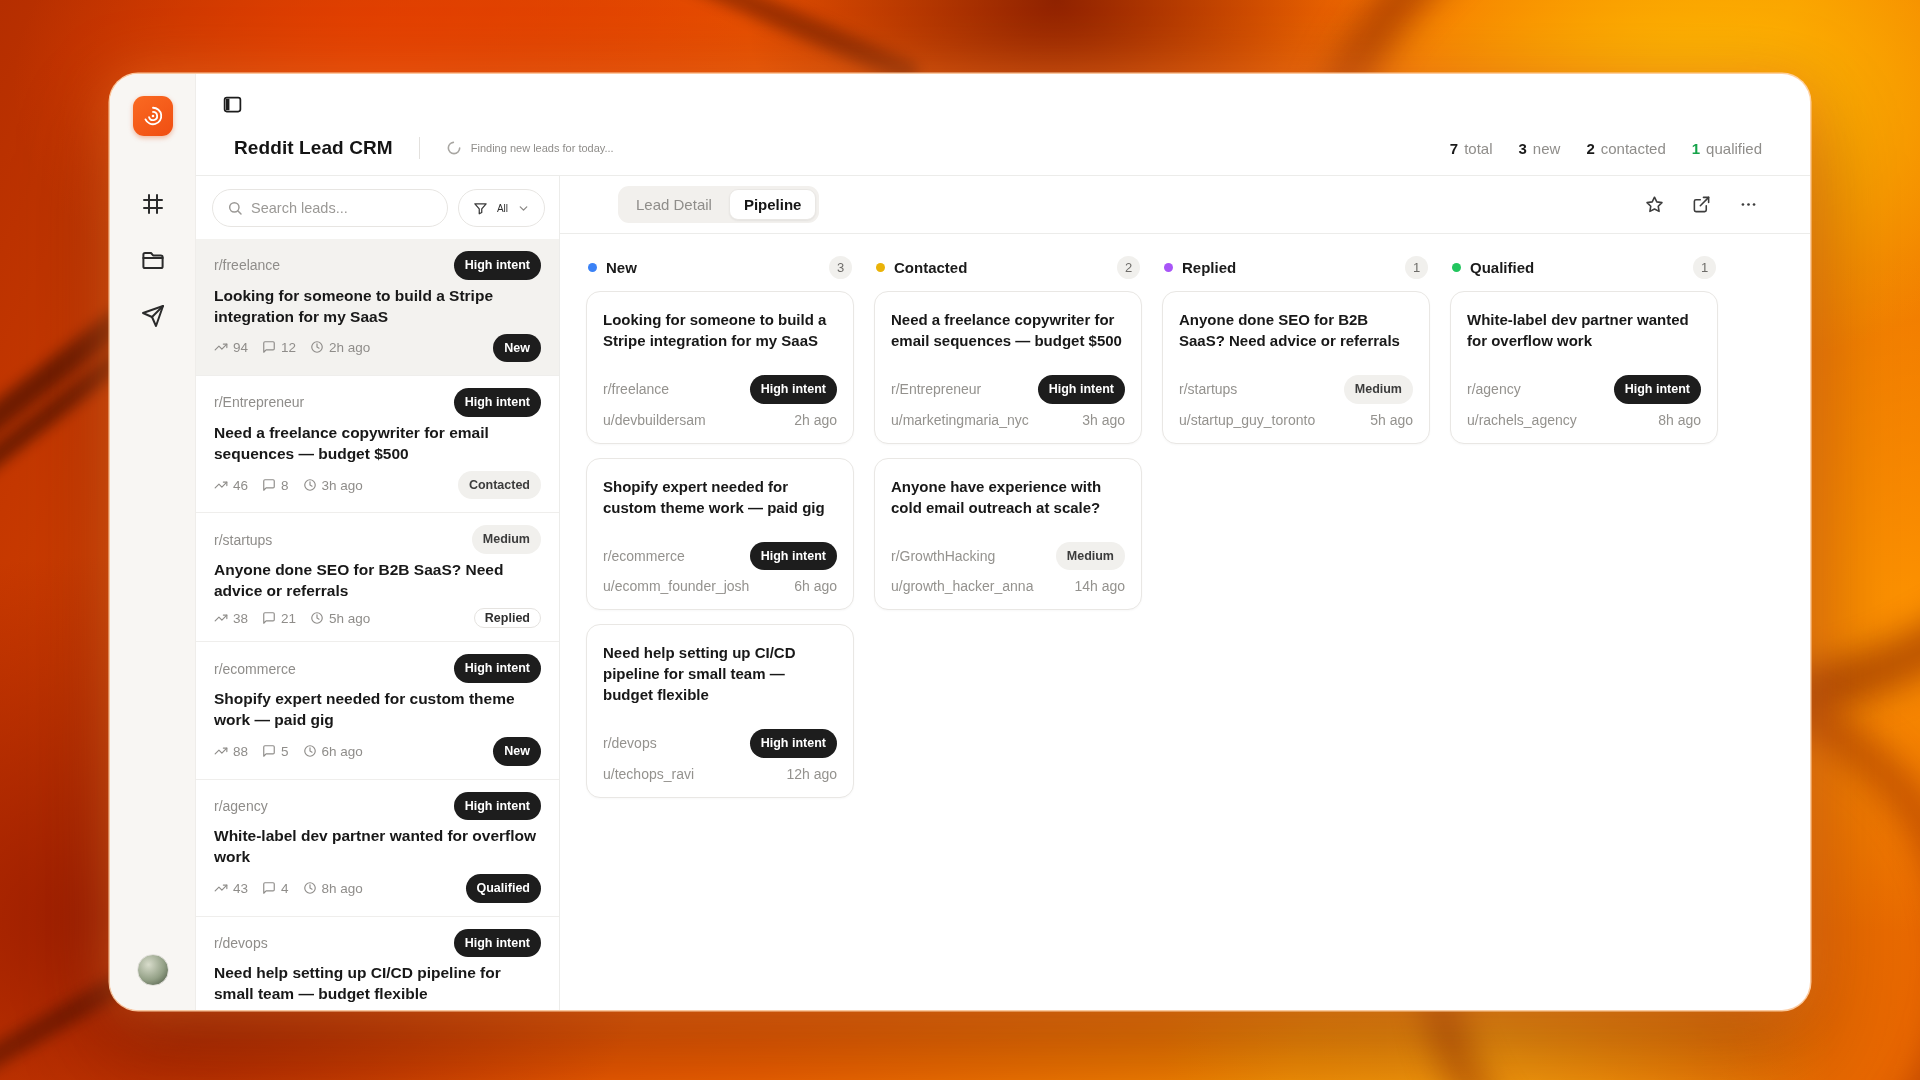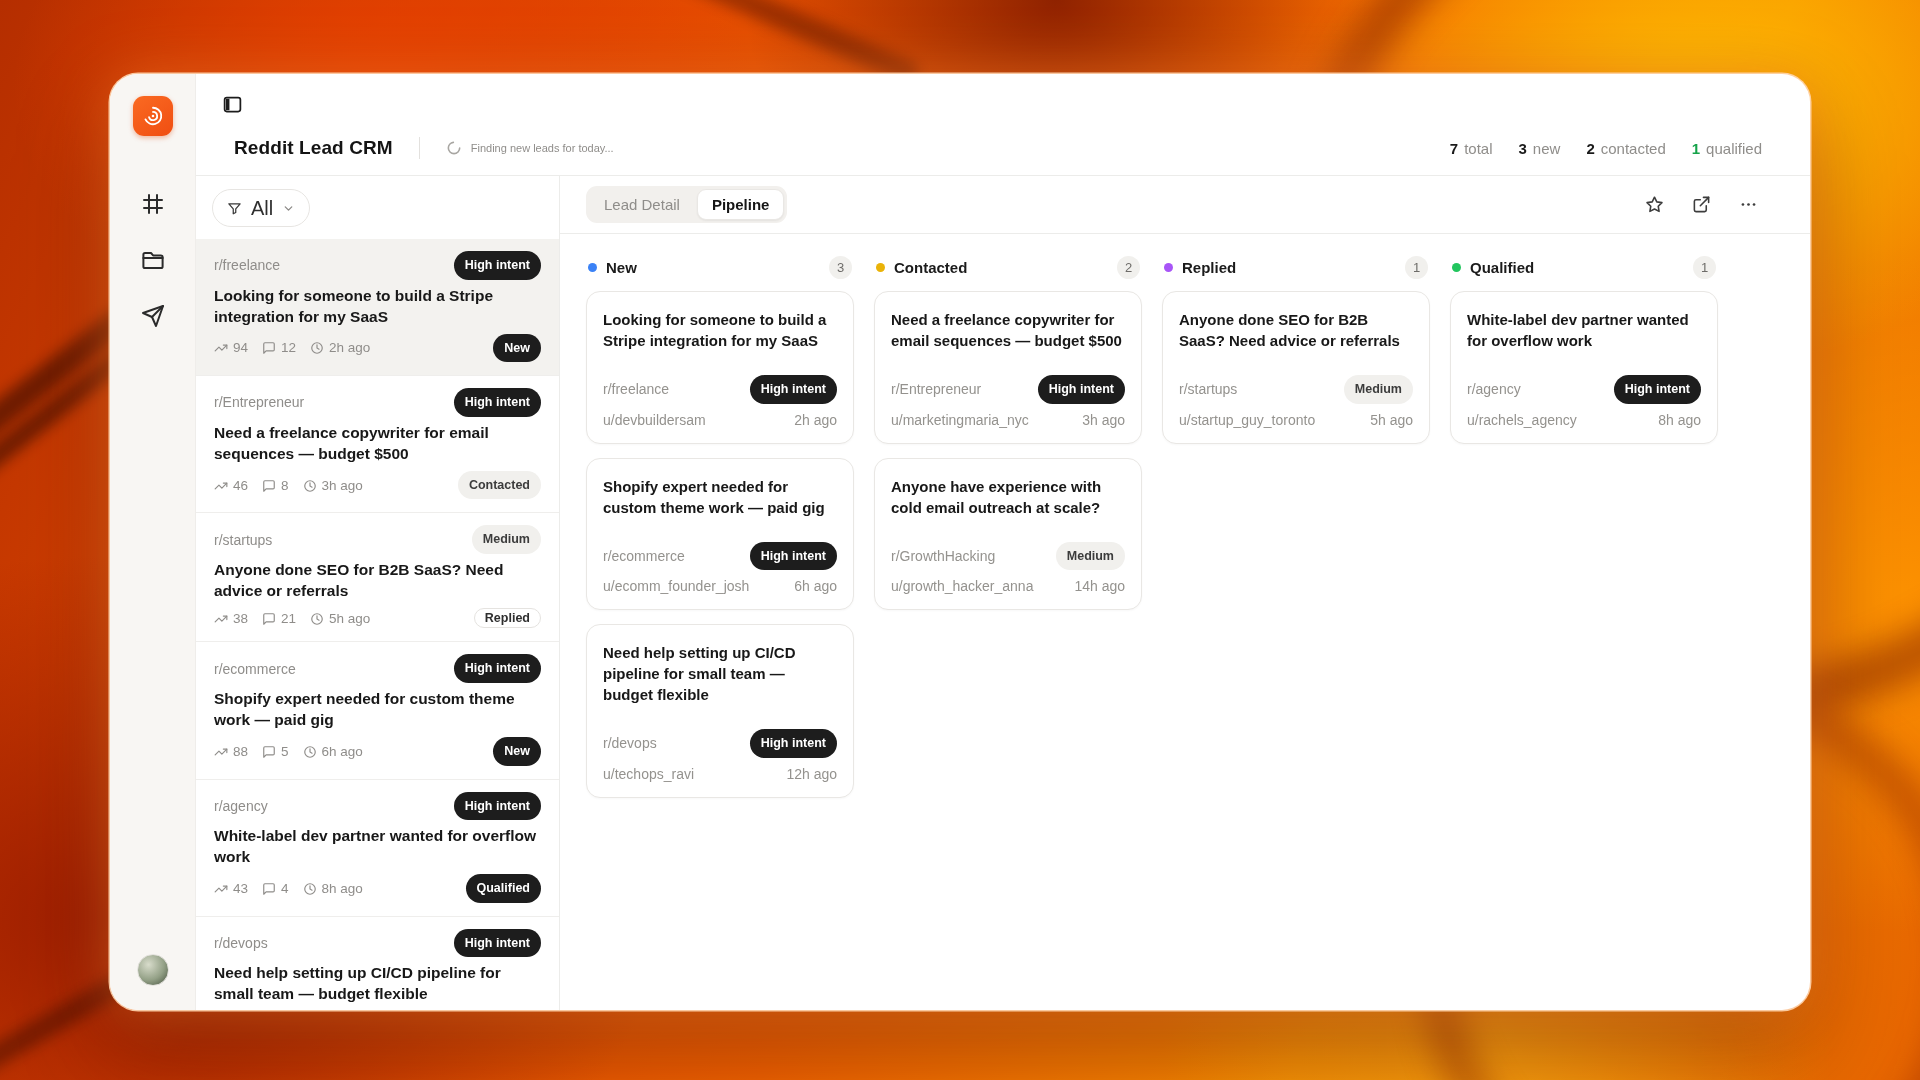--- a/index.html
+++ b/index.html
@@ -62,44 +62,44 @@
 
   
   .lead-panel { width:364px; flex:0 0 auto; border-right:1px solid #ececea; display:flex; flex-direction:column; min-height:0; }
   .search-row { display:flex; gap:10px; padding:13px 14px 12px 16px; align-items:center; }
   .search-box { flex:1; display:flex; align-items:center; gap:8px; height:38px; border:1px solid #e7e5e2; border-radius:999px; padding:0 14px; background:#fff; }
   .search-box svg { width:16px; height:16px; color:#9b9996; flex:0 0 auto; }
   .search-box input { border:none; outline:none; width:100%; font-size:14.5px; color:#333; font-family:inherit; background:transparent; }
   .search-box input::placeholder { color:#9b9996; }
   .filter-btn { display:flex; align-items:center; gap:9px; height:38px; border:1px solid #e7e5e2; border-radius:999px; padding:0 14px; background:#fff; cursor:pointer; }
   .filter-btn svg { width:15px; height:15px; color:#3a3a3a; }
-  .filter-btn .flabel { font-size:20px; color:#2f2f2f; }
+  .filter-btn .flabel { font-size:10px; color:#2f2f2f; }
   .filter-btn .chev { width:13px; height:13px; color:#8b8986; }
 
   .lead-list { flex:1; overflow:hidden; }
   .lead-item { padding:12px 18px 13px; border-bottom:1px solid #efeeec; cursor:pointer; }
   .lead-item.is-selected { background:#f3f2ef; }
   .lead-row1 { display:flex; align-items:center; justify-content:space-between; margin-bottom:5px; }
   .lead-sub { color:#8f8d8a; font-size:14px; }
   .lead-title { color:#181818; font-size:15.5px; font-weight:bold; line-height:1.36; margin-bottom:7px; }
   .lead-metrics { display:flex; align-items:center; justify-content:space-between; }
   .metrics-left { display:flex; align-items:center; gap:14px; color:#8f8d8a; font-size:13.5px; }
-  .metric { display:flex; align-items:flex-end; gap:5px; }
+  .metric { display:flex; align-items:flex-start; gap:5px; }
   .metric svg { width:14px; height:14px; }
 
   
   .pill { font-size:12.5px; font-weight:bold; border-radius:999px; padding:8px 11px; white-space:nowrap; line-height:1; }
   .pill--dark { background:#1d1d1d; color:#fff; }
   .pill--light { background:#f1f0ed; color:#3c3c3c; }
   .pill--outline { background:#fff; color:#2f2f2f; border:1px solid #e5e3e0; padding:3px 10px; }
 
   
   .main-panel { flex:1; display:flex; flex-direction:column; min-width:0; }
   .tabs-row { display:flex; align-items:center; padding:10px 52px 10px 26px; }
-  .segmented { display:flex; background:#f2f0ed; border-radius:11px; padding:3px; gap:2px; }
+  .segmented { display:flex; background:#f2f0ed; border-radius:11px; padding:3px; gap:2px;margin-left:32px; }
   .tab { font-size:15px; padding:7px 15px; border-radius:9px; color:#8f8d8a; cursor:pointer; }
   .tab.is-active { background:#fff; color:#161616; font-weight:bold; border:1px solid #e9e7e4; box-shadow:0 1px 2px rgba(0,0,0,.06); padding:6px 14px; }
   .tabs-spacer { flex:1; }
   .action-icons { display:flex; align-items:center; gap:28px; color:#3d3d3d; }
   .action-icons svg { width:19px; height:19px; cursor:pointer; }
   .tabs-divider { height:1px; background:#ececea; }
 
   .board { flex:1; display:flex; gap:20px; padding:22px 26px; overflow:hidden; }
   .column { width:268px; flex:0 0 auto; display:flex; flex-direction:column; }
   .col-header { display:flex; align-items:center; gap:9px; padding:0 2px 12px; }
@@ -194,20 +194,27 @@
     <span class="lbl">qualified</span>
   </div>
 </div>
     </div>
     <div class="header-divider"></div>
 
     <div class="body">
 
       <div class="lead-panel">
         <div class="search-row">
+          <div class="search-box">
+            <svg viewBox="0 0 24 24" fill="none" stroke="currentColor" stroke-width="2.2" stroke-linecap="round">
+              <circle cx="11" cy="11" r="7"></circle>
+                <line x1="16.5" y1="16.5" x2="21" y2="21"></line>
+            </svg>
+            <input type="text" placeholder="Search leads..." style="">
+          </div>
           <div class="filter-btn">
             <svg viewBox="0 0 24 24" fill="none" stroke="currentColor" stroke-width="2" stroke-linejoin="round">
               <path d="M3 4.5h18l-7 8.2v5.6l-4 2.2v-7.8z"></path>
             </svg>
             <span class="flabel">All</span>
             <svg class="chev" viewBox="0 0 24 24" fill="none" stroke="currentColor" stroke-width="2.4" stroke-linecap="round" stroke-linejoin="round">
               <polyline points="6 9 12 15 18 9"></polyline>
             </svg>
           </div>
         </div>

